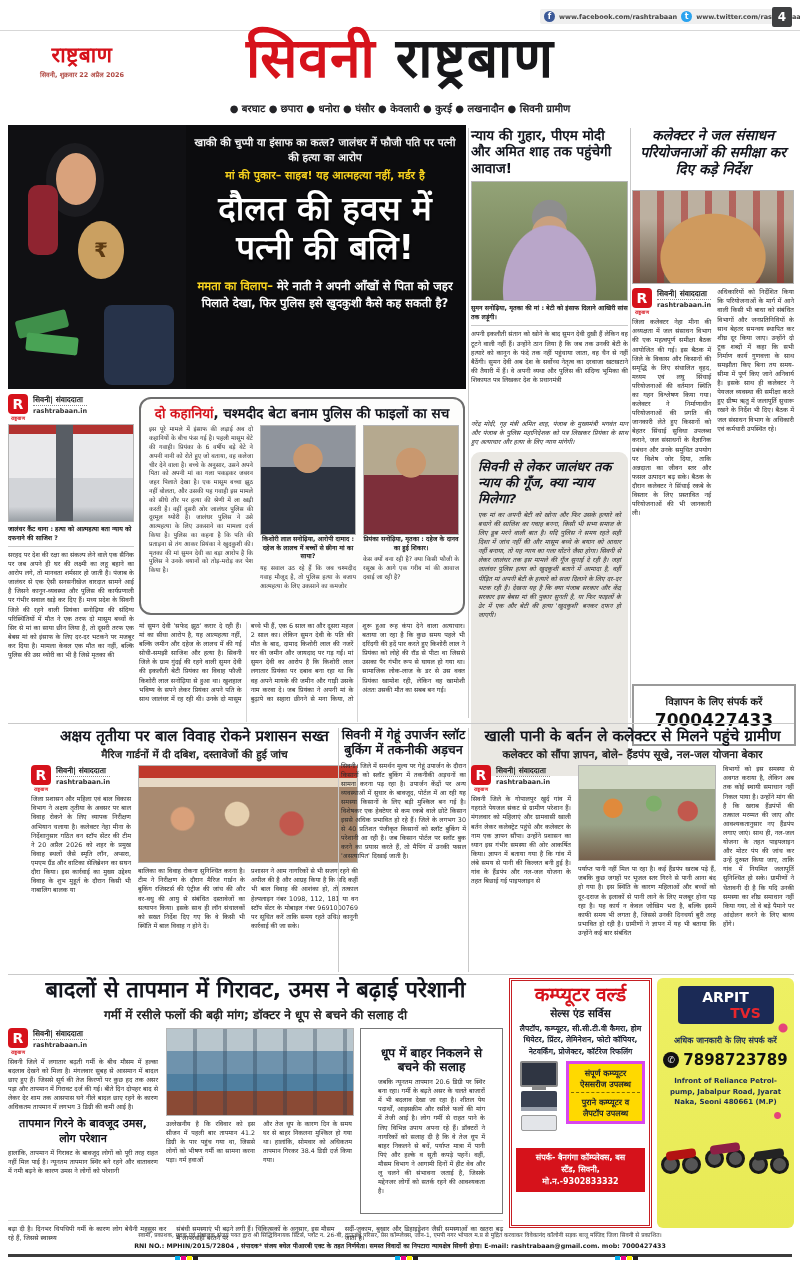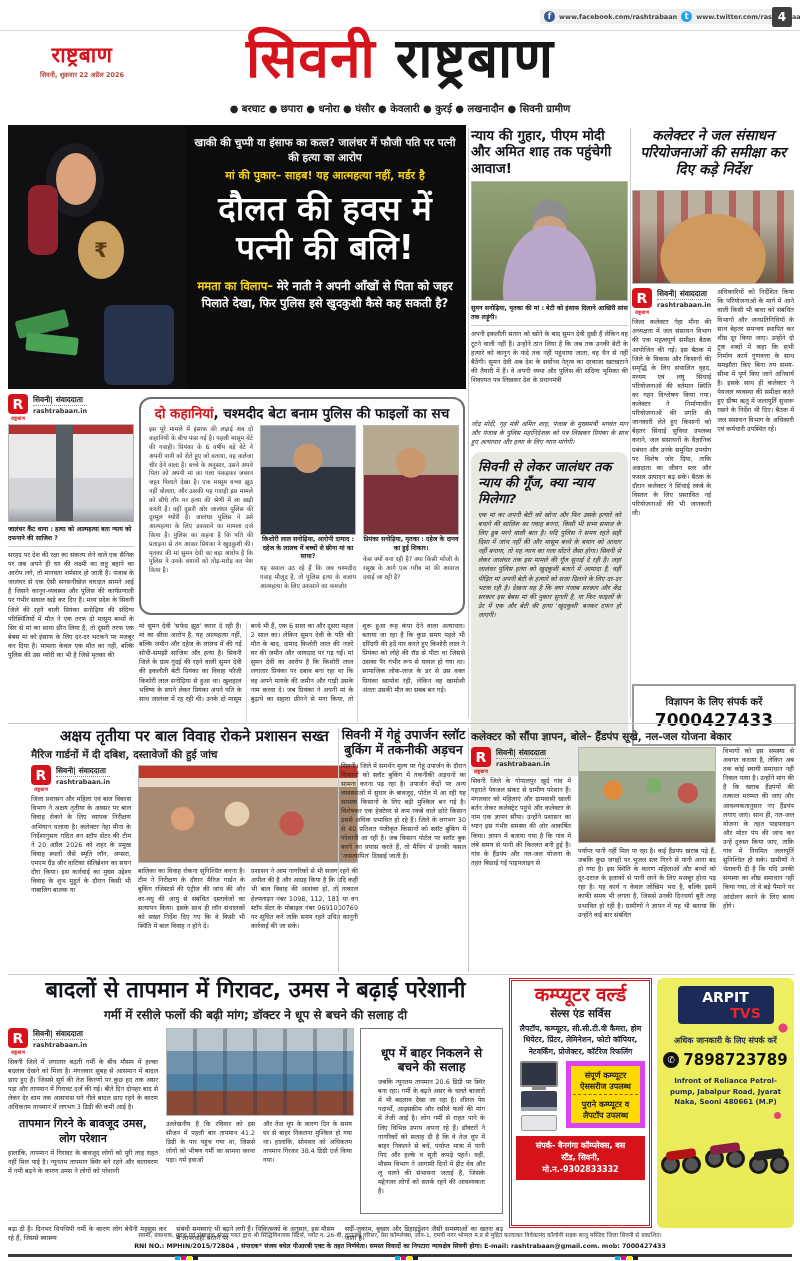--- a/index.html
+++ b/index.html
@@ -82,21 +82,21 @@
     radial-gradient(circle at 50% 34%, #c9986f 0 17%, rgba(0,0,0,0) 18%),
     linear-gradient(180deg,#b5a98f 0 45%, #7d2f3a 45% 100%);}
   #cont3{top:622px;left:139px;width:326px;height:100px;column-count:3;column-gap:9px;column-rule:1px solid #d5d5d5;}
   
   #echo{top:420px;left:471px;width:157px;font-style:italic;}
   #echo-box{background:#eae8e3;border-radius:9px;padding:7px;margin-top:5px;height:324px;box-sizing:border-box;}
   #echo-box .t{font-size:13px;margin-bottom:4px;}
   
   #child{top:727px;left:8px;width:327px;margin-left:23px;}
   .sec-t{font-size:15px;text-align:center;}
-  .sec-s{font-size:10.5px;font-weight:bold;color:#222;text-align:left;margin:2px 0 4px;}
+  .sec-s{font-size:10.5px;font-weight:bold;color:#222;text-align:center;margin:2px 0 4px;}
   .child-row{display:flex;gap:7px;}
   .child-c1{width:100px;flex:0 0 auto;}
   #ph-crowd{width:218px;height:96px;background:
     radial-gradient(circle at 20% 55%, #d9a07a 0 6%, rgba(0,0,0,0) 7%),
     radial-gradient(circle at 70% 60%, #c2584d 0 7%, rgba(0,0,0,0) 8%),
     radial-gradient(circle at 45% 50%, #e5cfae 0 9%, rgba(0,0,0,0) 10%),
     linear-gradient(180deg,#c0392b 0 13%, #e7d9c5 13% 22%, #a98a70 22% 100%);}
   #wheat{top:727px;left:341px;width:125px;}
   #wheat .t{font-size:12.5px;text-align:center;margin-bottom:4px;}
   #water{top:727px;left:471px;width:323px;}
@@ -127,23 +127,23 @@
   #ad-comp{top:978px;left:509px;width:143px;height:250px;border:3px double #c61f23;background:#fff;box-sizing:border-box;text-align:center;padding:4px 4px;}
   #ad-comp .t{font-size:19px;font-weight:900;color:#d6121b;line-height:1;}
   #ad-comp .s{font-size:10.5px;font-weight:900;color:#15151c;margin-top:2px;}
   #ad-comp .items{font-size:7.6px;font-weight:bold;color:#232733;line-height:1.5;margin-top:3px;}
   .comp-mid{display:flex;gap:4px;margin-top:4px;align-items:flex-start;}
   .comp-icons{width:46px;display:flex;flex-direction:column;gap:4px;align-items:center;}
   .mini-pc{width:34px;height:22px;background:#2f3542;border:2px solid #888;border-radius:2px;position:relative;}
   .mini-pc:after{content:"";position:absolute;left:10px;bottom:-5px;width:14px;height:3px;background:#888;}
   .mini-lap{width:36px;height:16px;background:#3a4152;border-radius:2px 2px 0 0;border-bottom:4px solid #9aa0ad;}
   .mini-prn{width:34px;height:14px;background:#e3e5e9;border:1px solid #999;border-radius:2px;}
-  .yellow-box{flex:1;background:#ffd900;border:5px solid #d946ef;padding:3px 2px;font-size:8px;font-weight:900;color:#1c2230;}
+  .yellow-box{flex:1;background:#ffd900;border:3px solid #d946ef;padding:3px 2px;font-size:8px;font-weight:900;color:#1c2230;}
   .yellow-box .d{border-top:1px dashed #7c6a00;margin:3px 0;}
-  #ad-comp .contact{background:#d6121b;color:#fff;font-size:8px;font-weight:900;padding:4px 19px;margin-top:5px;line-height:1.5;}
+  #ad-comp .contact{background:#d6121b;color:#fff;font-size:8px;font-weight:900;padding:4px 19px;margin-top:17px;line-height:1.5;}
   
   #ad-tvs{top:978px;left:657px;width:137px;height:250px;background:#eef063;border-radius:6px;box-sizing:border-box;overflow:hidden;text-align:center;
     background-image:radial-gradient(circle at 92% 20%, #e5447a 0 4px, rgba(0,0,0,0) 5px),radial-gradient(circle at 88% 55%, #e5447a 0 3px, rgba(0,0,0,0) 4px),linear-gradient(#eef063,#e8ea55);}
   .tvs-brand{margin:8px auto 0;width:96px;background:#1b2a56;border-radius:4px;padding:3px 0;font-size:14px;font-weight:900;color:#fff;}
   .tvs-brand .red{color:#e8262d;margin-left:40px;}
   #ad-tvs .l1{font-size:8px;font-weight:900;color:#1b2a56;margin-top:10px;}
   .tvs-phone{display:flex;align-items:center;justify-content:center;gap:4px;margin-top:6px;}
   .tvs-phone .pic{width:16px;height:16px;border-radius:50%;background:#111;color:#fff;font-size:9px;display:flex;align-items:center;justify-content:center;}
   .tvs-phone .no{font-size:15px;font-weight:900;color:#101010;}
   #ad-tvs .addr{font-size:7px;font-weight:900;color:#1b2a56;margin-top:7px;line-height:1.5;padding:0 6px;}
@@ -311,20 +311,21 @@
     </div>
   </div>
 </div>
 
 <div class="abs" id="wheat">
   <div class="hd t">सिवनी में गेहूं उपार्जन स्लॉट बुकिंग में तकनीकी अड़चन</div>
   <div class="body-txt">सिवनी। जिले में समर्थन मूल्य पर गेहूं उपार्जन के दौरान किसानों को स्लॉट बुकिंग में तकनीकी अड़चनों का सामना करना पड़ रहा है। उपार्जन केंद्रों पर अन्य व्यवस्थाओं में सुधार के बावजूद, पोर्टल में आ रही यह समस्या किसानों के लिए बड़ी मुश्किल बन गई है। विशेषकर एक हेक्टेयर से कम रकबे वाले छोटे किसान इससे अधिक प्रभावित हो रहे हैं। जिले के लगभग 30 से 40 प्रतिशत पंजीकृत किसानों को स्लॉट बुकिंग में परेशानी आ रही है। जब किसान पोर्टल पर स्लॉट बुक करने का प्रयास करते हैं, तो मैपिंग में उनकी फसल 'असत्यापित' दिखाई जाती है।</div>
 </div>
 
 <div class="abs" id="water">
+  <div class="hd sec-t">खाली पानी के बर्तन ले कलेक्टर से मिलने पहुंचे ग्रामीण</div>
   <div class="sec-s">कलेक्टर को सौंपा ज्ञापन, बोले– हैंडपंप सूखे, नल-जल योजना बेकार</div>
   <div class="water-row">
     <div class="water-c">
       <div class="byl">
         <div>
           <div class="rlogo">R</div>
           <div class="rtxt">राष्ट्रबाण</div>
         </div>
         <div>
           <div class="place">सिवनी| संवाददाता</div>

